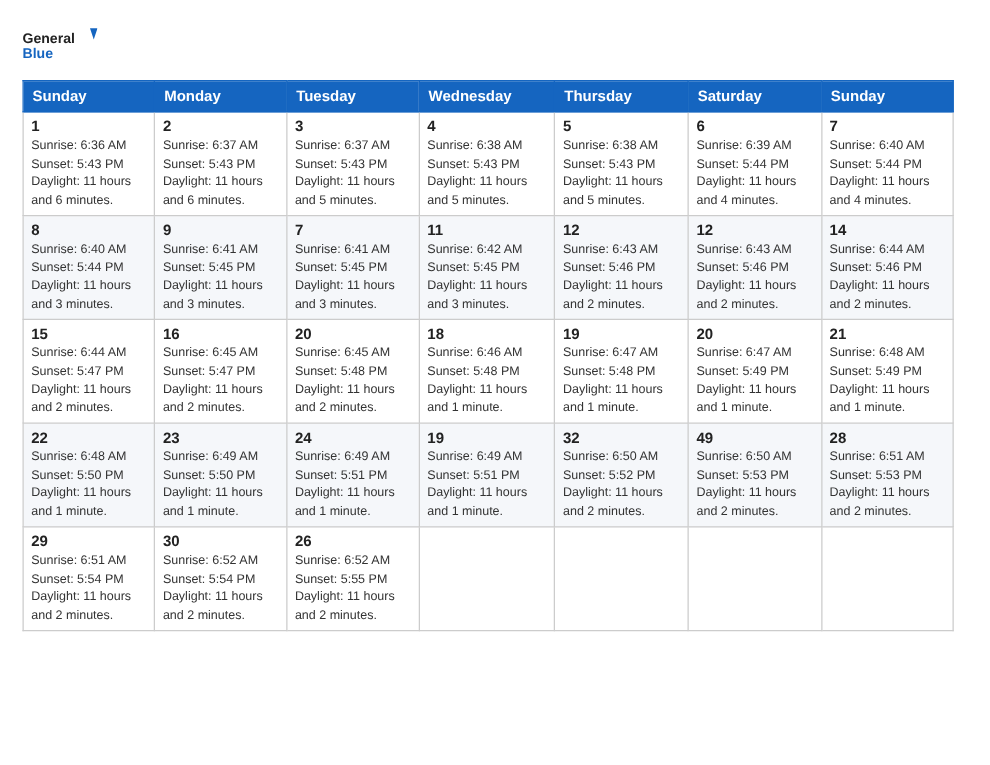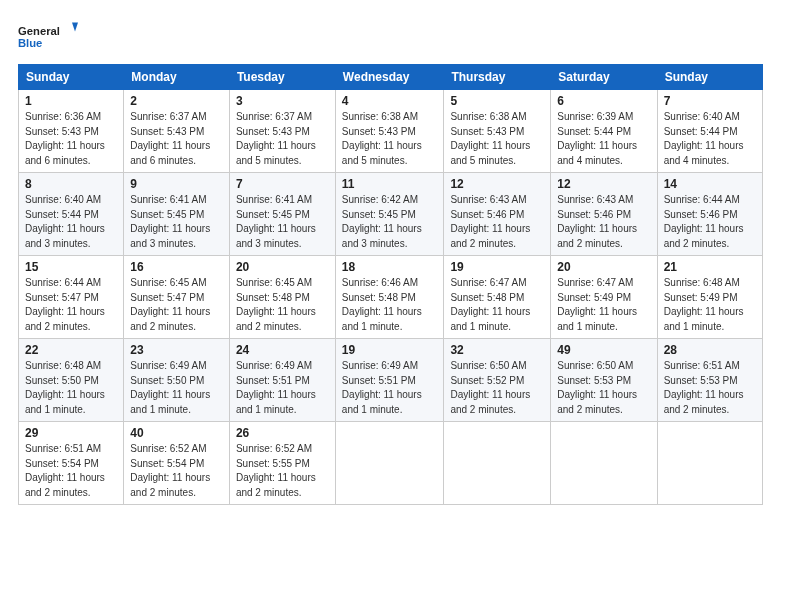--- a/index.html
+++ b/index.html
@@ -348,21 +348,21 @@
         <tr>
           <td>
         <div class="day-num">29</div>
         <div class="day-info">
           Sunrise: 6:51 AM<br>
           Sunset: 5:54 PM<br>
           Daylight: 11 hours and 2 minutes.
         </div>
       </td>
           <td>
-        <div class="day-num">40</div>
+        <div class="day-num">30</div>
         <div class="day-info">
           Sunrise: 6:52 AM<br>
           Sunset: 5:54 PM<br>
           Daylight: 11 hours and 2 minutes.
         </div>
       </td>
           <td>
         <div class="day-num">26</div>
         <div class="day-info">
           Sunrise: 6:52 AM<br>

